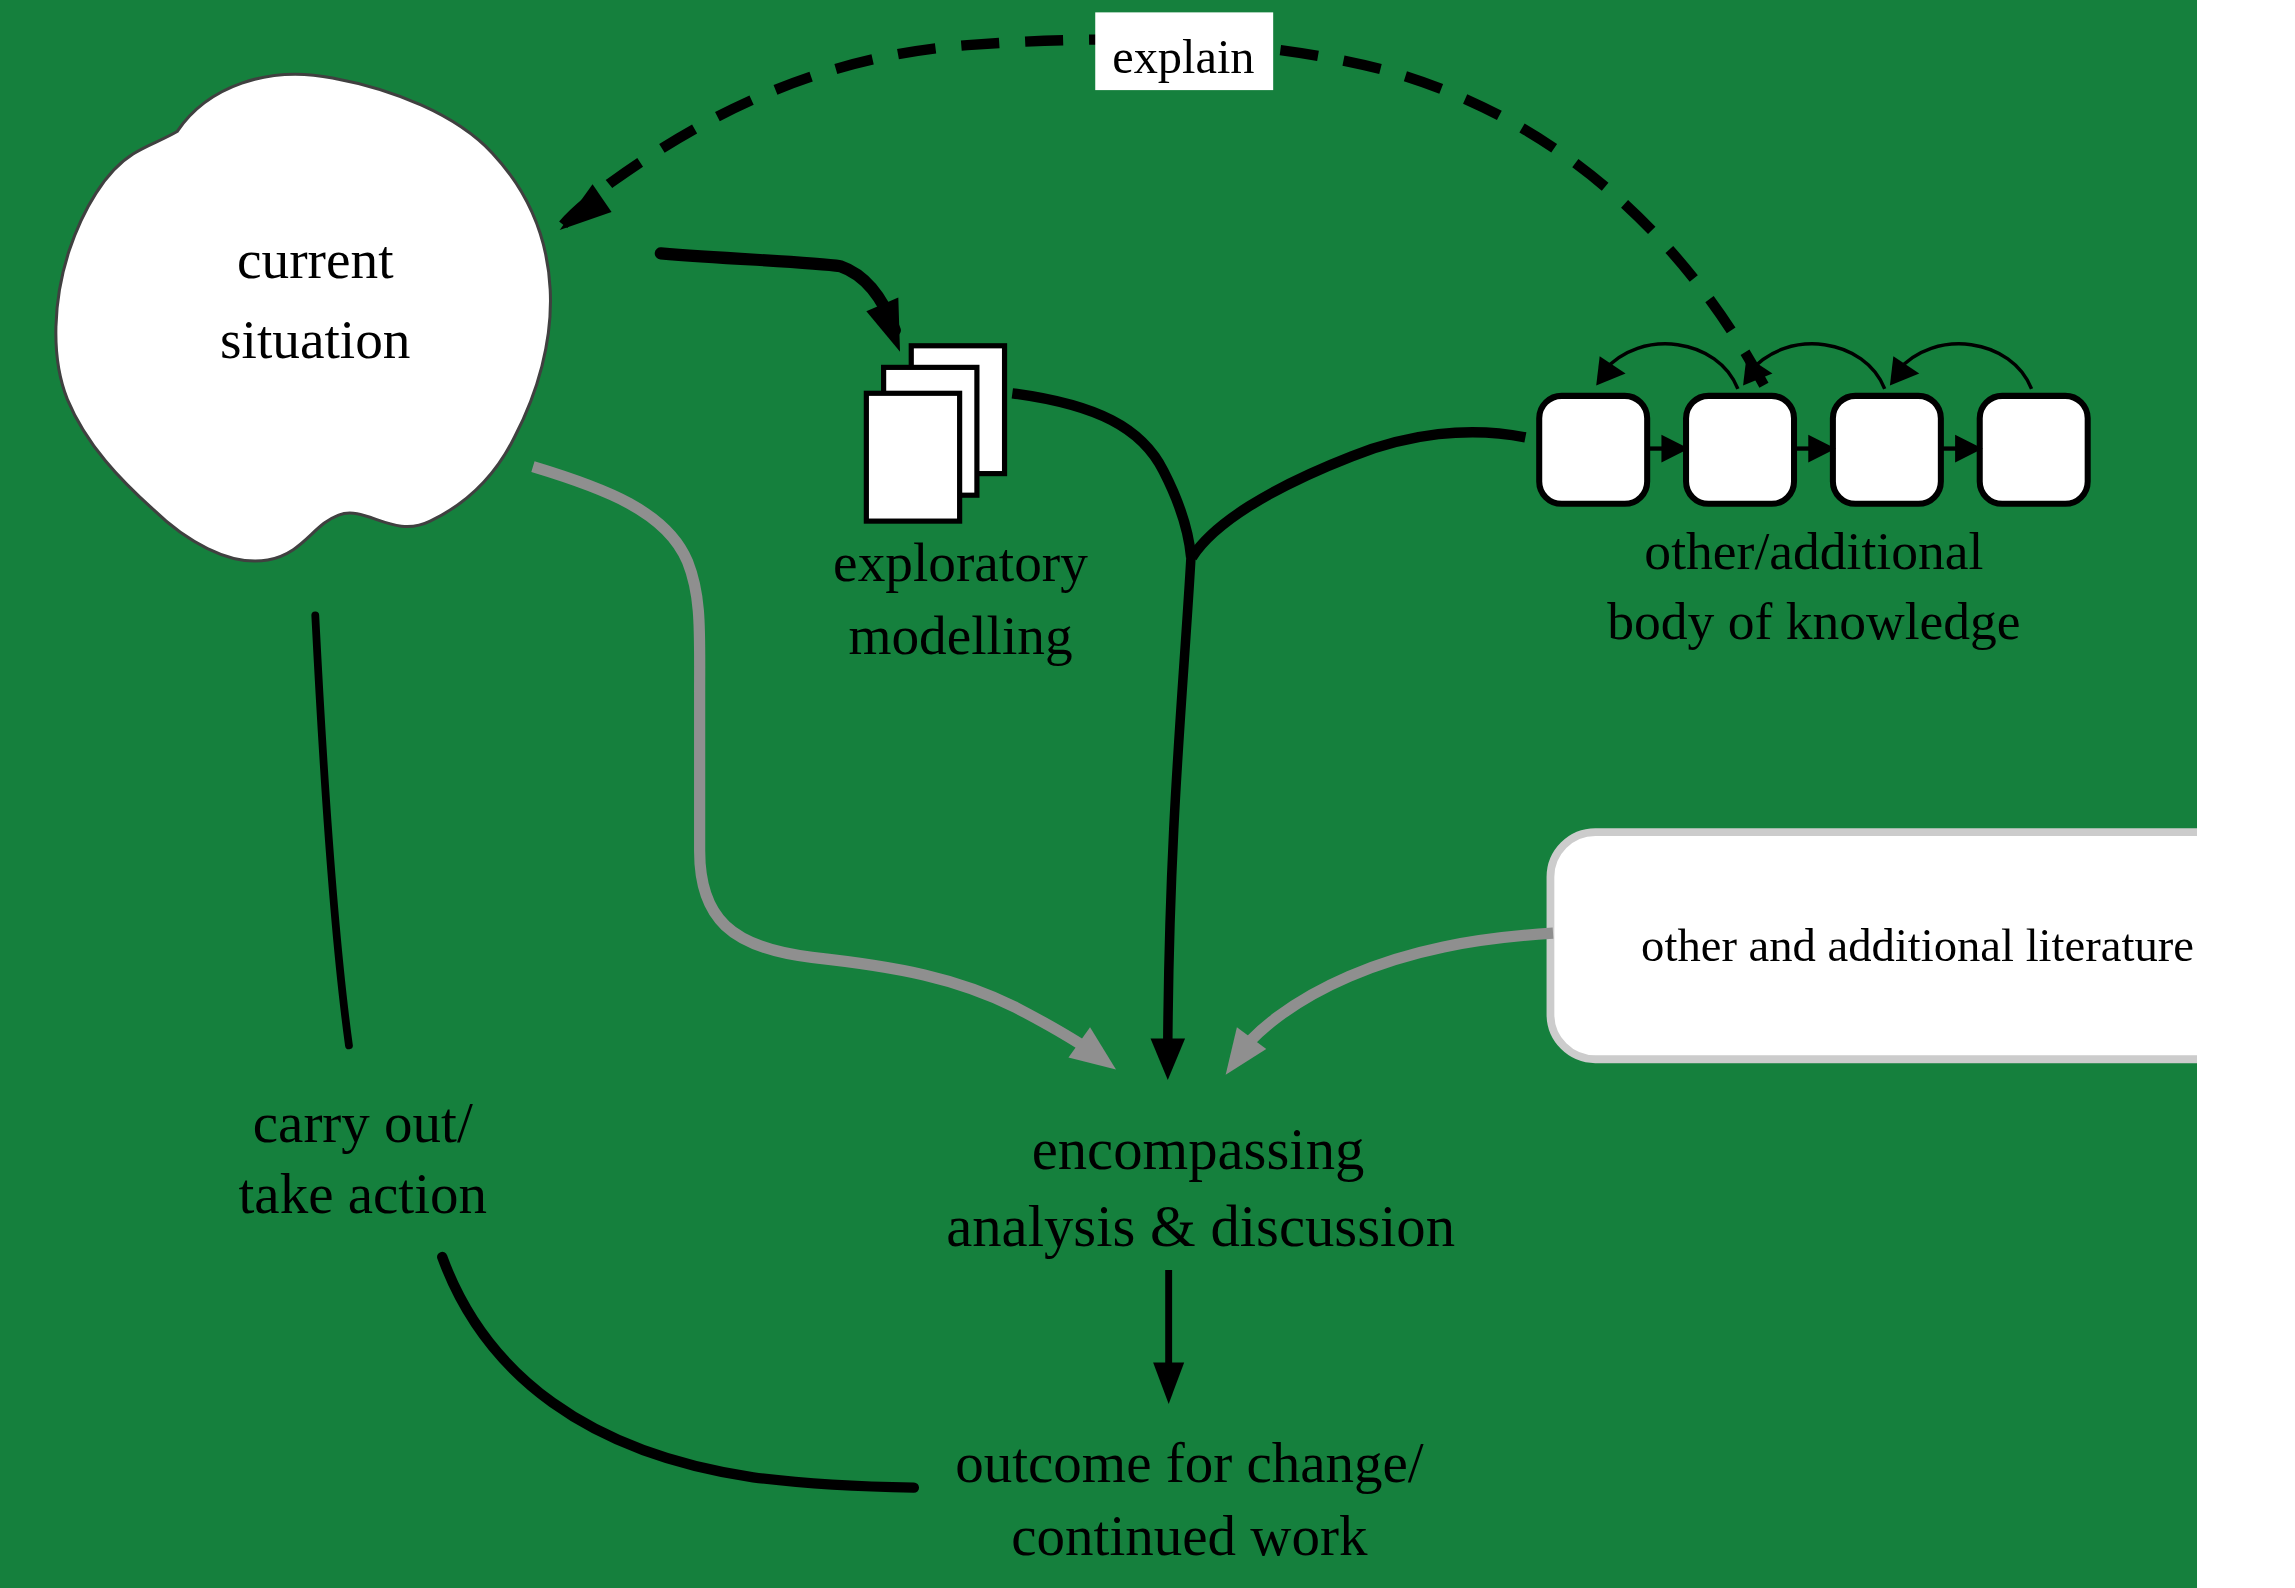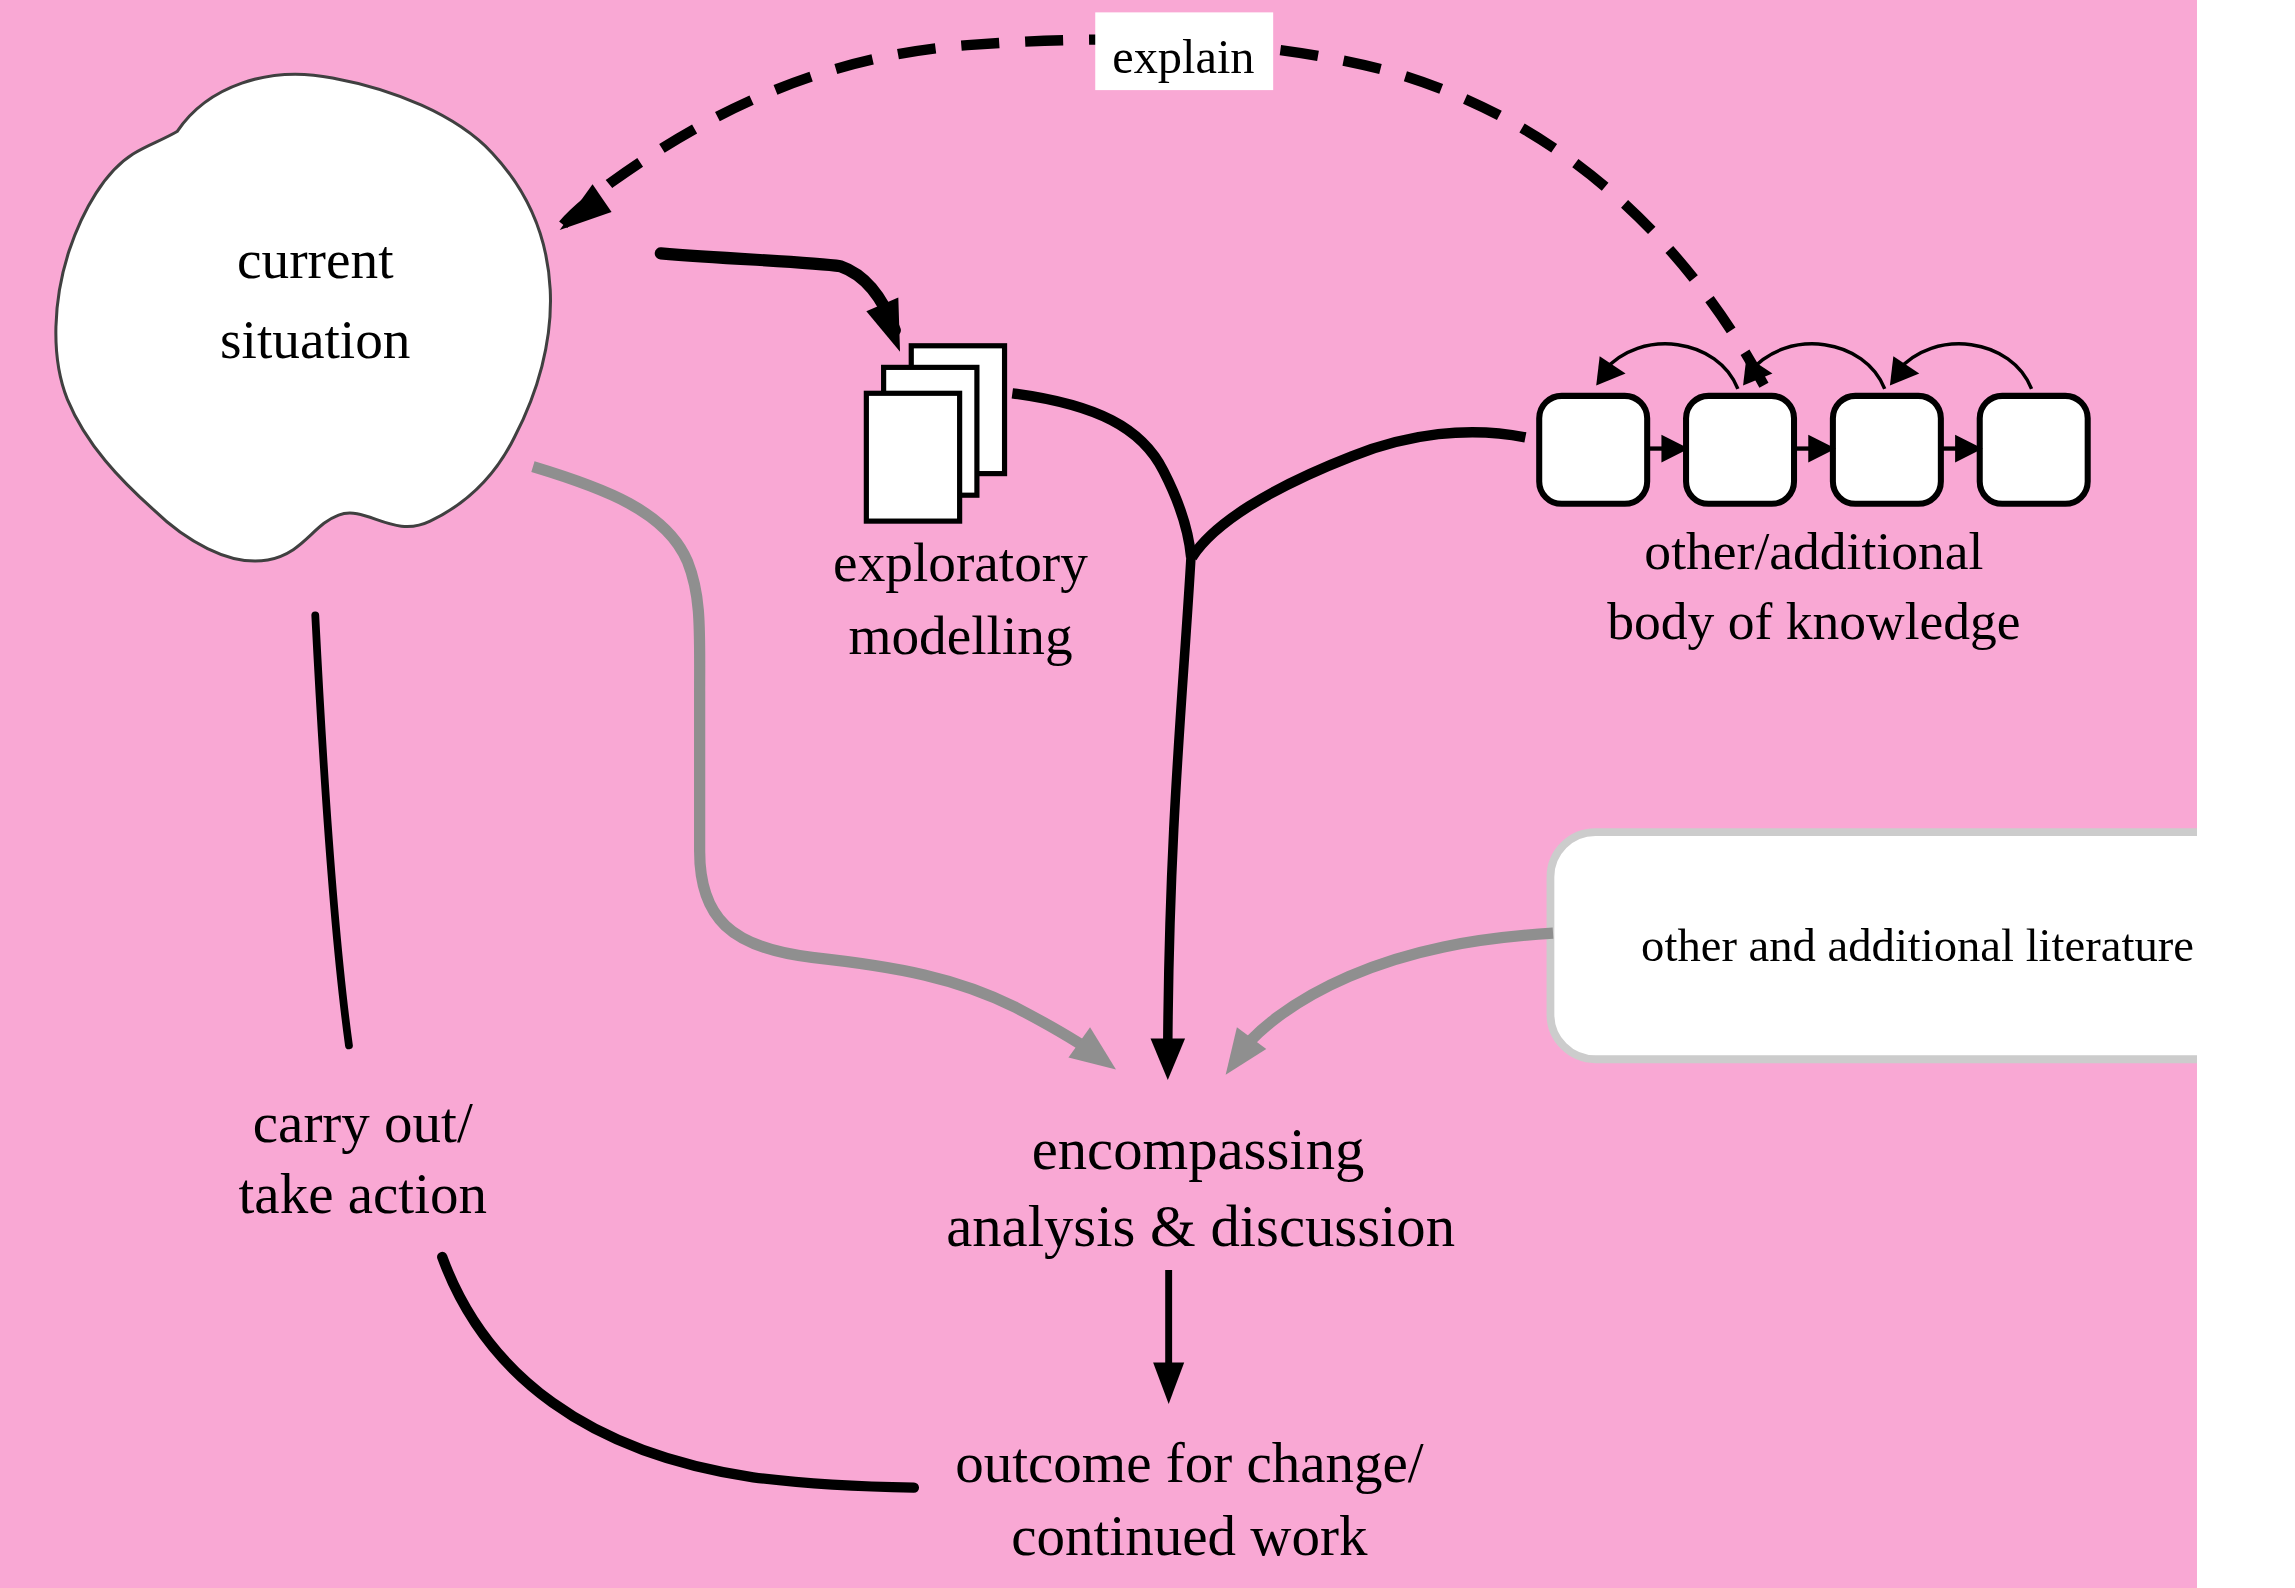--- a/index.html
+++ b/index.html
@@ -1,16 +1,16 @@
 <!DOCTYPE html>
 <html style="font-size:14px"><head>
 <meta charset="utf-8">
 <style>
   html,body{margin:0;padding:0;background:#fff;}
-  .stage{position:relative;width:2197px;height:1589px;background:#f9a8d4;overflow:hidden;}
+  .stage{position:relative;width:2197px;height:1589px;background:#15803d;overflow:hidden;}
   svg{display:block;width:2295px;height:1589px;}
   text{font-family:"Liberation Serif","DejaVu Serif",serif;fill:#000;}
   .t64{font-size:64px;}
   .t68{font-size:68px;}
   .t66{font-size:66px;}
   .t62{font-size:62px;}
   .t56{font-size:56px;}
   .t54{font-size:54px;}
   .mid{text-anchor:middle;}
 </style>

